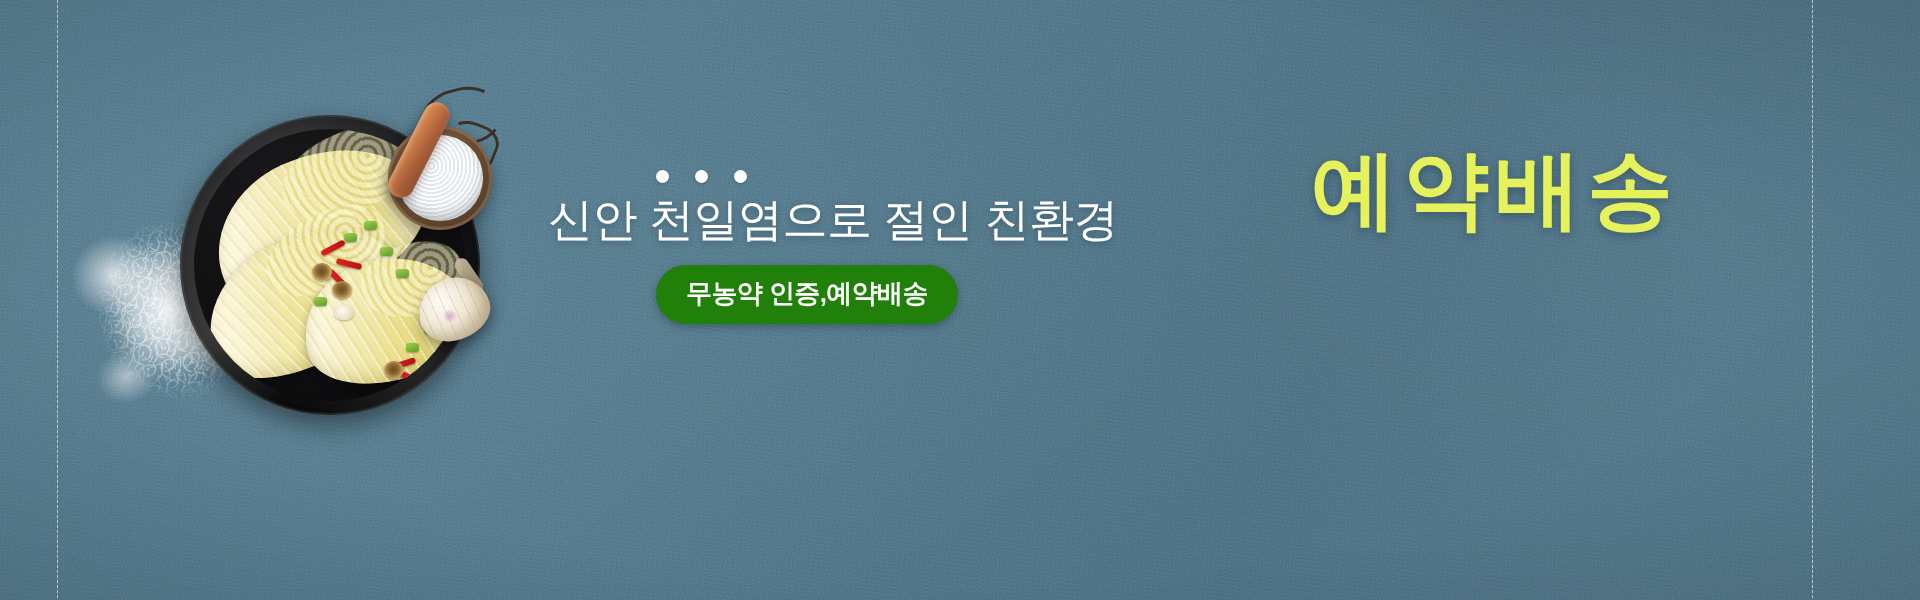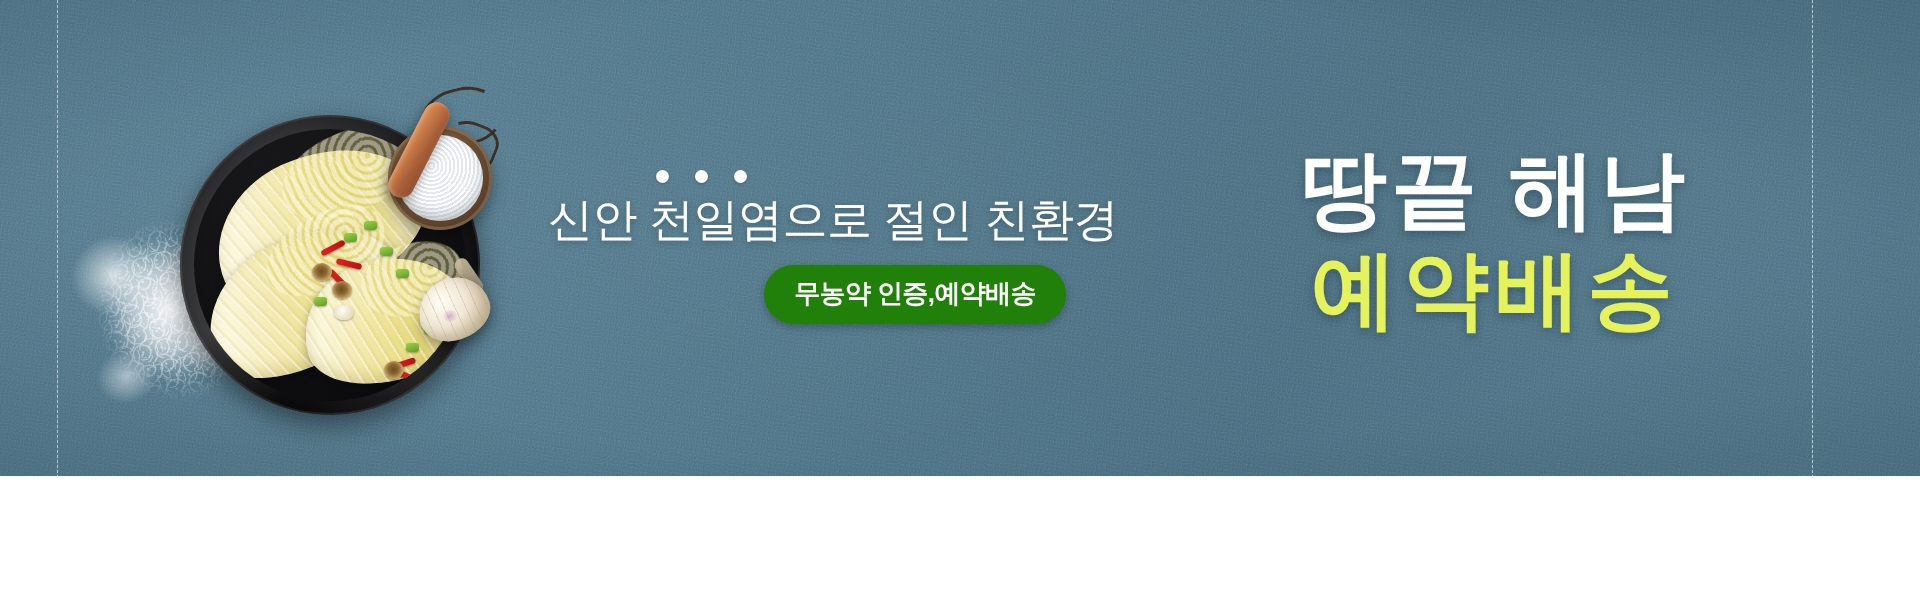--- a/index.html
+++ b/index.html
@@ -5,21 +5,21 @@
   html, body {
     margin: 0;
     padding: 0;
     background: #ffffff;
   }
   * { box-sizing: border-box; }
 
   .banner {
     position: relative;
     width: 1920px;
-    height: 476px;
+    height: 600px;
     overflow: hidden;
     font-family: "Liberation Sans", "DejaVu Sans", sans-serif;
     background-color: #5b8396;
   }
 
   
   .bg-base {
     position: absolute;
     inset: 0;
     background:
@@ -339,21 +339,21 @@
     font-weight: 300;
     color: #ffffff;
     letter-spacing: -0.5px;
     line-height: 1.12;
     white-space: nowrap;
     text-shadow: 0 2px 6px rgba(12,32,44,0.3);
   }
   .badge-row {
     margin-top: 20px;
     display: flex;
-    justify-content: flex-end;
+    justify-content: center;
     padding-right: 2px;
   }
   .badge {
     display: inline-block;
     background: #218009;
     color: #ffffff;
     font-size: 26px;
     font-weight: 700;
     letter-spacing: -0.6px;
     padding: 11px 30px 13px;
@@ -461,17 +461,16 @@
       <span class="dot"></span>
       <span class="dot"></span>
     </div>
     <div class="subtitle">신안 천일염으로 절인 친환경</div>
     <div class="badge-row">
       <span class="badge">무농약 인증,예약배송</span>
     </div>
   </div>
 
   <div class="headline">
-    <div class="headline-line hl-white">땅끝 해남</div>
     <div class="headline-line hl-accent">예약배송</div>
   </div>
 
 </div>
 
 </body></html>

